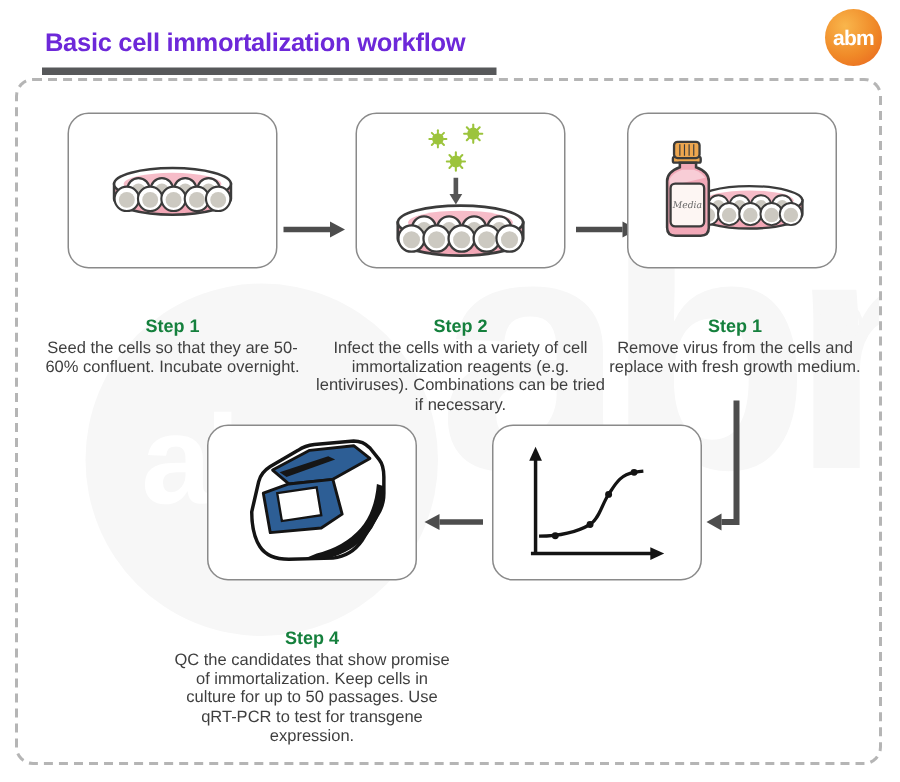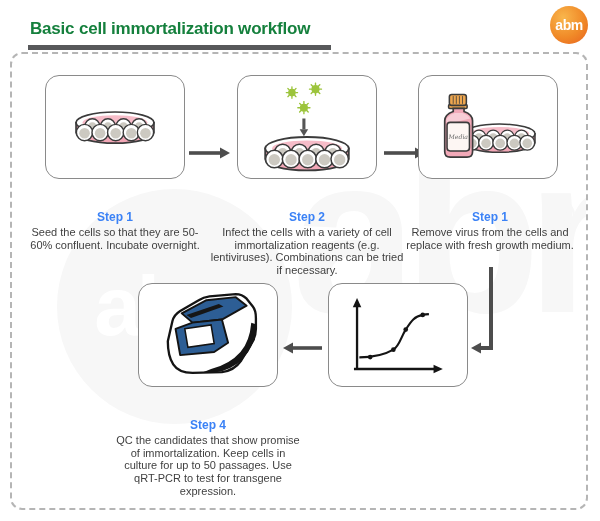--- a/index.html
+++ b/index.html
@@ -1,20 +1,20 @@
 <!DOCTYPE html>
 <html><head>
 <meta charset="utf-8">
 <style>
   html,body{margin:0;padding:0;background:#fff;}
   .page{position:relative;width:600px;height:521px;background:#fff;overflow:hidden;
         font-family:"Liberation Sans",sans-serif;}
   
   .page-title{position:absolute;left:30px;top:19px;margin:0;font-size:17px;font-weight:bold;
-              color:#15803d;letter-spacing:-0.2px;}
+              color:#6d28d9;letter-spacing:-0.2px;}
   .title-underline{position:absolute;left:28px;top:45px;width:303px;height:5px;background:#57585a;}
   .logo{position:absolute;right:10px;top:6px;display:flex;align-items:center;}
   .logo-badge{width:38px;height:38px;border-radius:50%;
               background:radial-gradient(circle at 35% 30%, #f9b64c 0%, #f08a28 55%, #e8611d 100%);
               display:flex;align-items:center;justify-content:center;margin-right:2px;}
   .logo-badge span{color:#fff;font-weight:bold;font-size:14px;letter-spacing:-0.5px;}
   .logo-word{font-size:44px;font-weight:bold;letter-spacing:-3px;line-height:38px;}
   .logo-word .l-a{color:#2a6db6;}
   .logo-word .l-b{color:#c8393b;}
   .logo-word .l-m{color:#5aa13e;}
@@ -32,21 +32,21 @@
   .panel{position:absolute;width:140px;height:104px;background:#fff;border:1.6px solid #8a8a8a;
          border-radius:14px;box-sizing:border-box;}
   .panel svg{position:absolute;left:0;top:0;width:100%;height:100%;}
   #p1{left:45px;top:75px;}
   #p2{left:237px;top:75px;}
   #p3{left:418px;top:75px;}
   #p5{left:138px;top:283px;}
   #p4{left:328px;top:283px;}
   
   .caption{position:absolute;text-align:center;color:#3f3f3f;font-size:11px;line-height:1.16;}
-  .caption h3{margin:0 0 1px 0;font-size:12px;color:#3b82f6;}
+  .caption h3{margin:0 0 1px 0;font-size:12px;color:#15803d;}
   #t1{left:22px;top:211px;width:186px;}
   #t2{left:210px;top:211px;width:194px;}
   #t3{left:400px;top:211px;width:180px;}
   #t5{left:113px;top:419px;width:190px;}
   #t4{left:310px;top:419px;width:180px;}
   .arrows{position:absolute;left:0;top:0;width:600px;height:521px;pointer-events:none;}
 </style>
 </head>
 <body>
 

